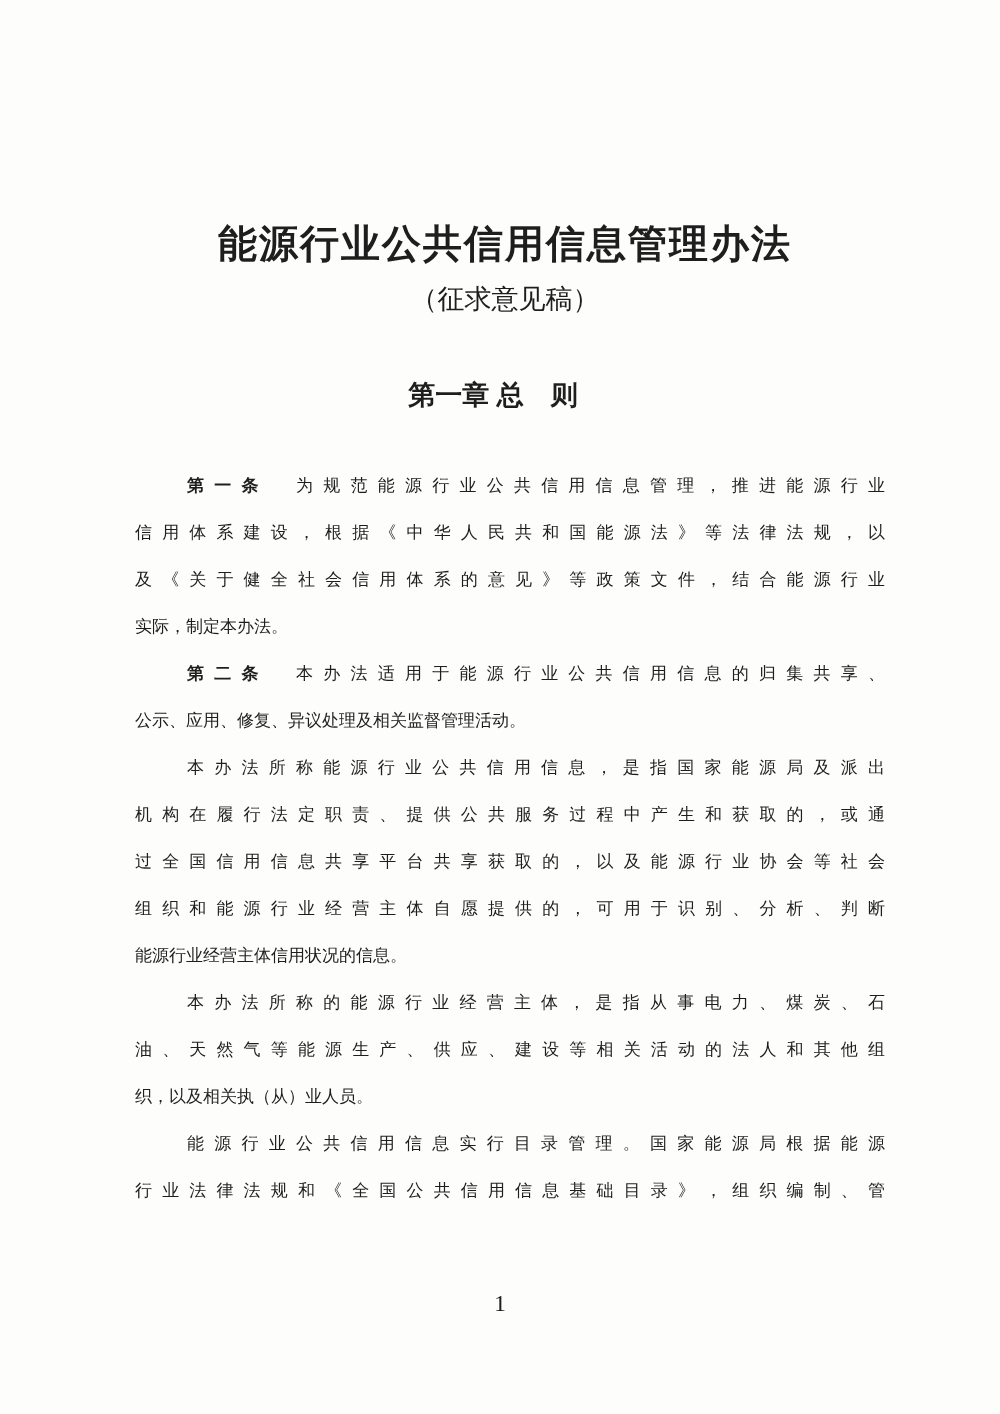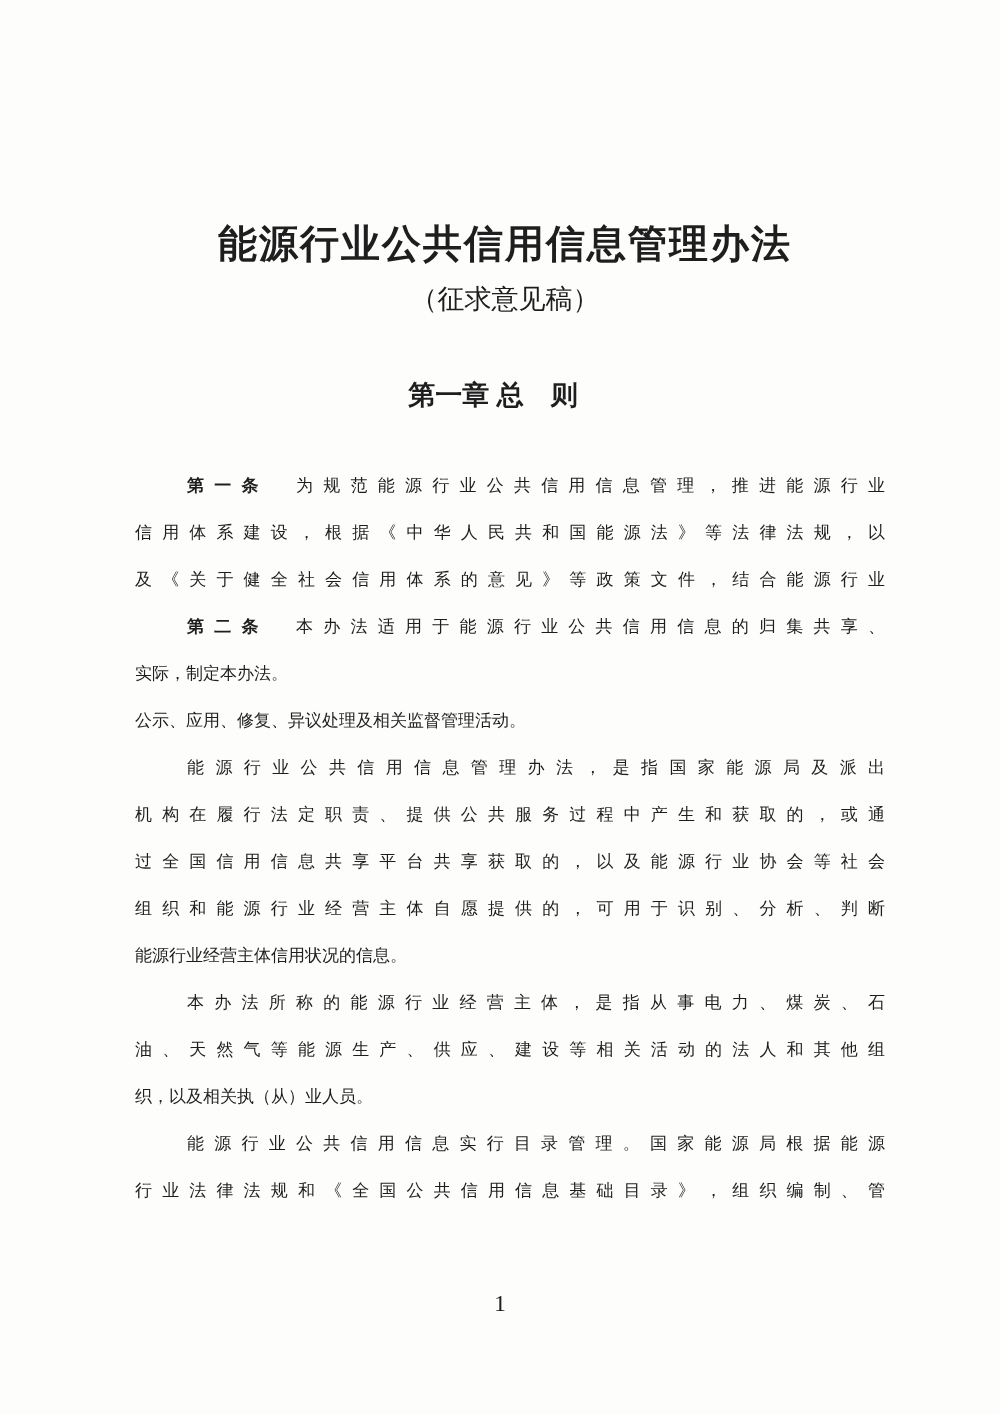--- a/index.html
+++ b/index.html
@@ -99,24 +99,24 @@
   <h1 class="title">能源行业公共信用信息管理办法</h1>
 
   <div class="subtitle">（征求意见稿）</div>
 
   <div class="chapter">第一章 总　则</div>
 
   <div class="doc-body" id="doc-body">
       <div class="line indent justify"><span class="article-no">第一条</span>　为规范能源行业公共信用信息管理，推进能源行业</div>
       <div class="line justify">信用体系建设，根据《中华人民共和国能源法》等法律法规，以</div>
       <div class="line justify">及《关于健全社会信用体系的意见》等政策文件，结合能源行业</div>
+      <div class="line">实际，制定本办法。</div>
       <div class="line indent justify"><span class="article-no">第二条</span>　本办法适用于能源行业公共信用信息的归集共享、</div>
-      <div class="line">实际，制定本办法。</div>
       <div class="line">公示、应用、修复、异议处理及相关监督管理活动。</div>
-      <div class="line indent justify">能源行业公共信用信息管理办法，是指国家能源局及派出</div>
+      <div class="line indent justify">本办法所称能源行业公共信用信息，是指国家能源局及派出</div>
       <div class="line justify">机构在履行法定职责、提供公共服务过程中产生和获取的，或通</div>
       <div class="line justify">过全国信用信息共享平台共享获取的，以及能源行业协会等社会</div>
       <div class="line justify">组织和能源行业经营主体自愿提供的，可用于识别、分析、判断</div>
       <div class="line">能源行业经营主体信用状况的信息。</div>
       <div class="line indent justify">本办法所称的能源行业经营主体，是指从事电力、煤炭、石</div>
       <div class="line justify">油、天然气等能源生产、供应、建设等相关活动的法人和其他组</div>
       <div class="line">织，以及相关执（从）业人员。</div>
       <div class="line indent justify">能源行业公共信用信息实行目录管理。国家能源局根据能源</div>
       <div class="line justify">行业法律法规和《全国公共信用信息基础目录》，组织编制、管</div>
     </div>

